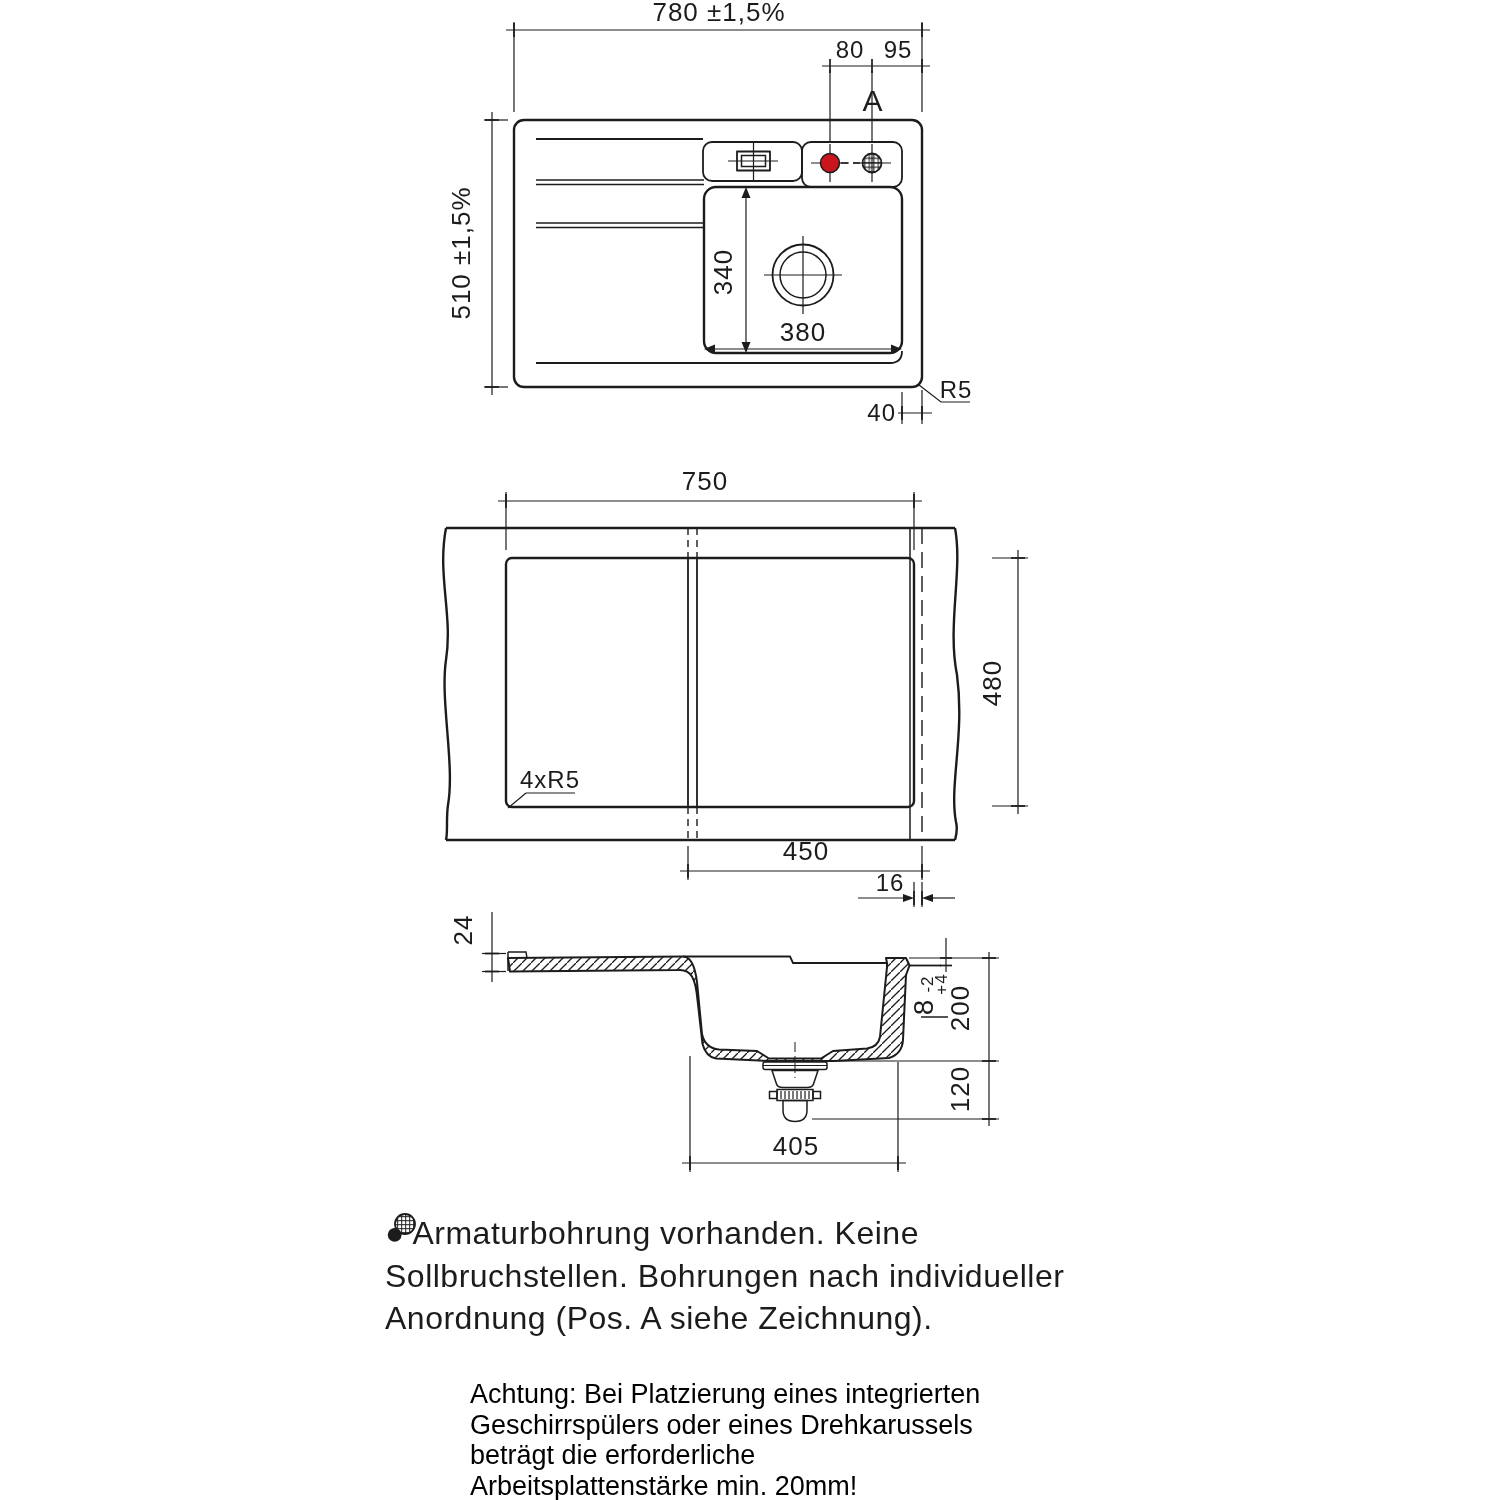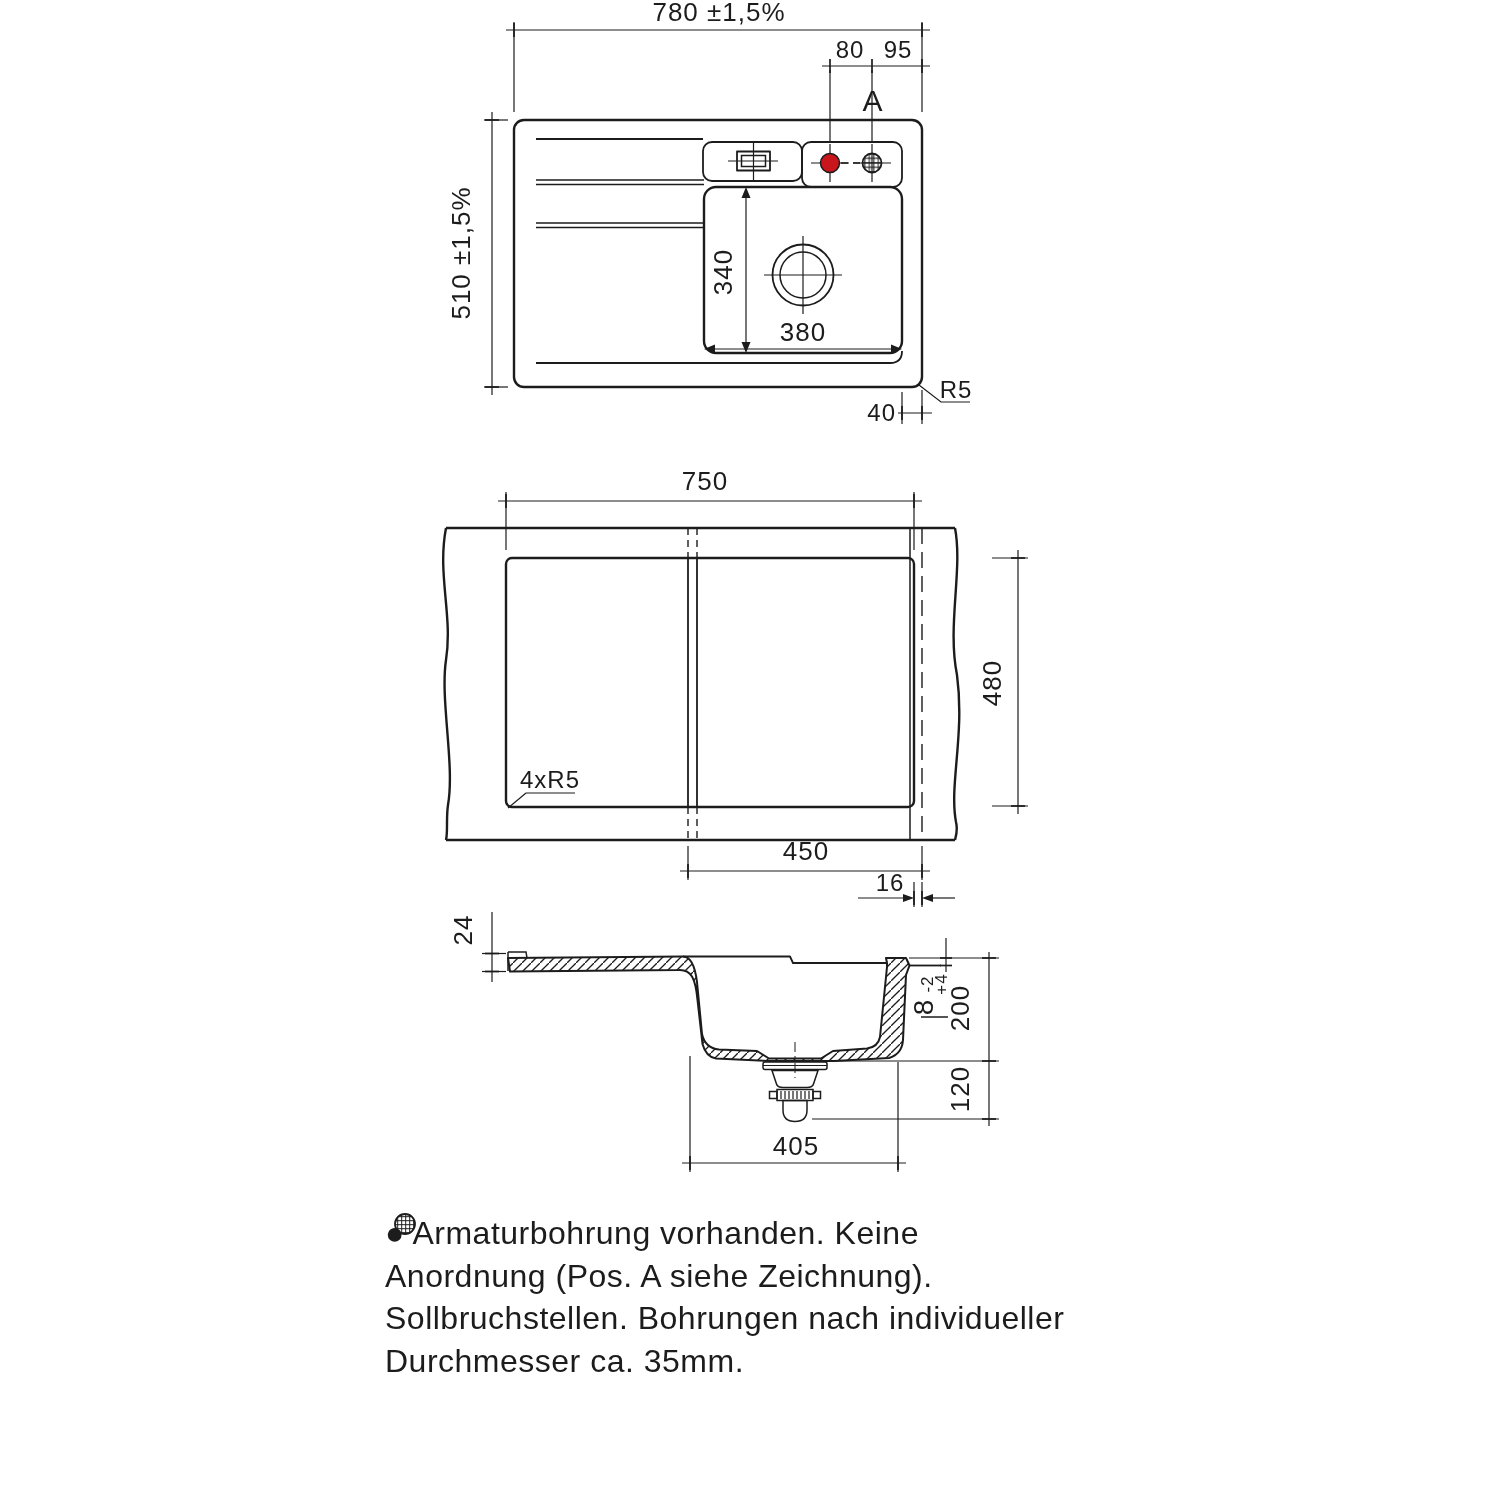--- a/index.html
+++ b/index.html
@@ -288,26 +288,31 @@
       <line x1="682" y1="1163" x2="906" y2="1163" class="thin"></line>
       <line x1="690" y1="1156" x2="690" y2="1170" class="tick"></line>
       <line x1="898" y1="1156" x2="898" y2="1170" class="tick"></line>
       <text x="796" y="1155" class="t26">405</text>
     </g>
   </g>
 </svg>
 
   <div class="notes">
     <div><span>●</span> <span>Armaturbohrung vorhanden. Keine</span></div>
+    <div><span>Sollbruchstellen. Bohrungen nach individueller</span></div>
     <div><span>Anordnung (</span><svg class="icon-inline" width="24" height="24" viewBox="0 0 24 24">
           <defs>
             <pattern id="grid2" patternUnits="userSpaceOnUse" width="4" height="4">
               <path d="M0,0.7 H4 M0.7,0 V4" stroke="#1c1c1c" stroke-width="1" fill="none"></path>
             </pattern>
           </defs>
           <circle cx="12" cy="12" r="10" fill="url(#grid2)" stroke="#1c1c1c" stroke-width="1.8"></circle>
         </svg><span>Pos. A siehe Zeichnung).</span></div>
-    <div><span>Sollbruchstellen. Bohrungen nach individueller</span></div>
-    <div><span>Durchmesser ca. 35mm.</span></div>
   </div>
 
+  <div class="warning">
+    <div>Achtung: Bei Platzierung eines integrierten</div>
+    <div>Geschirrspülers oder eines Drehkarussels</div>
+    <div>beträgt die erforderliche</div>
+    <div>Arbeitsplattenstärke min. 20mm!</div>
+  </div>
 
 </div>
 
 </body></html>

